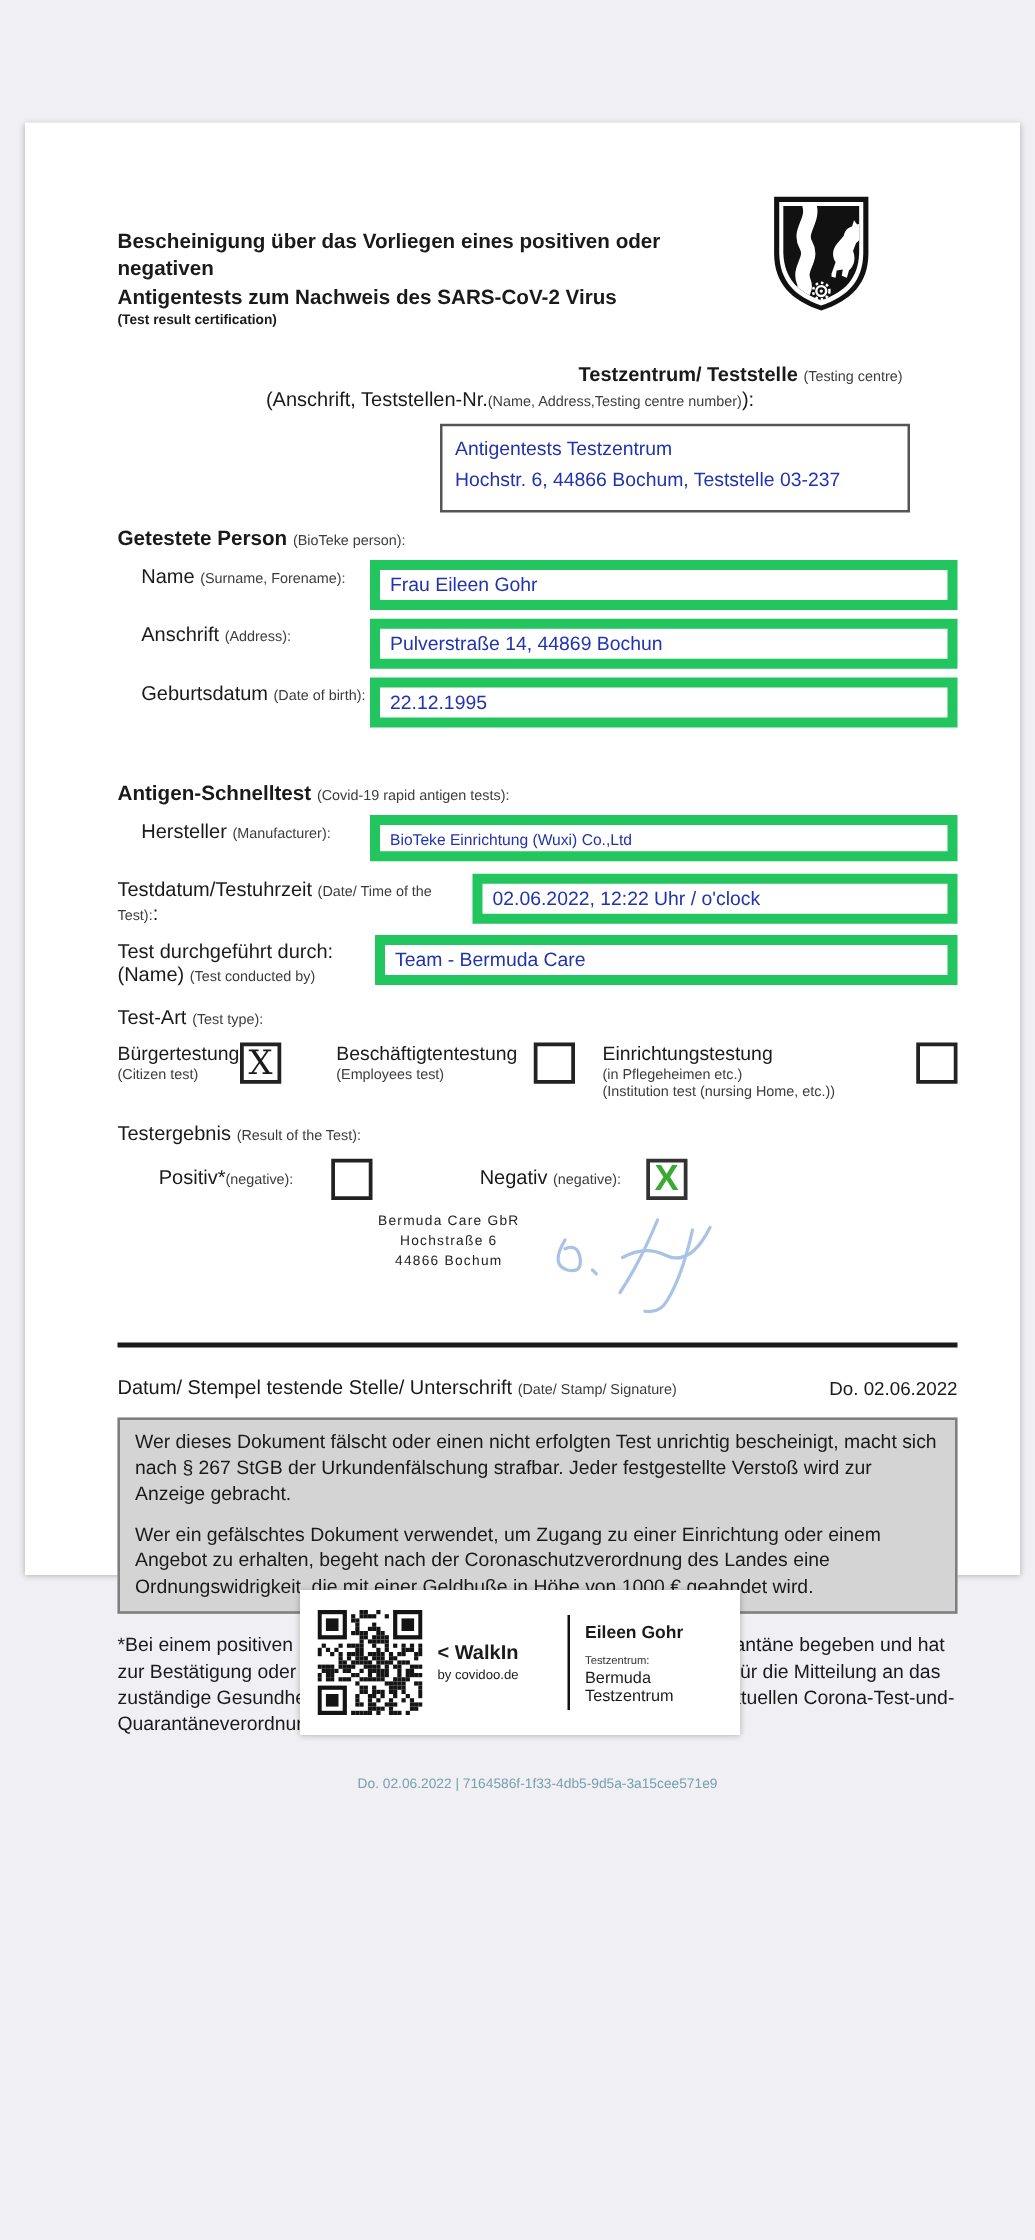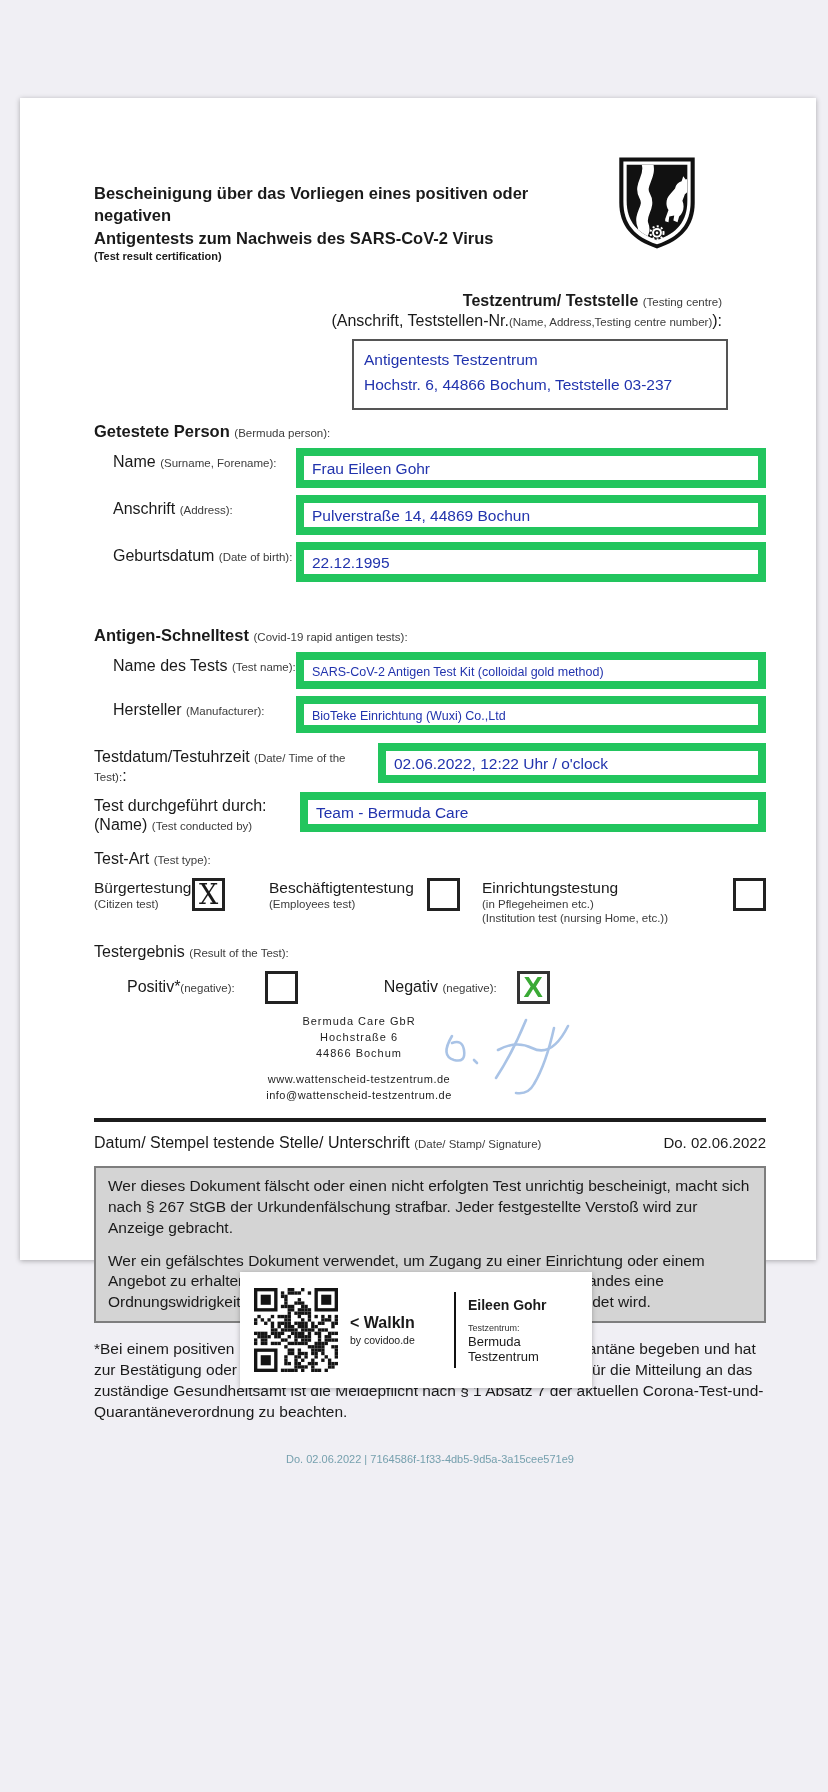--- a/index.html
+++ b/index.html
@@ -19,21 +19,21 @@
   }
   
   .title-block { margin-top:84px; width:500px; }
   .title { font-size:16.5px; font-weight:bold; line-height:1.35; }
   .title-note { font-size:11px; font-weight:bold; margin-top:1px; }
   .coat { position:absolute; top:56px; right:118px; width:82px; height:97px; }
   
   .centre-head { text-align:right; padding-right:44px; margin-top:30px; font-size:16px; }
   .centre-head .b { font-weight:bold; }
   .small { font-size:11.5px; color:#3c3c3c; }
-  .centre-sub { text-align:right; padding-right:44px; font-size:16px; margin-top:2px; }
+  .centre-sub { text-align:center; padding-right:44px; font-size:16px; margin-top:2px; }
   .centre-box {
     margin-left:258px; margin-top:9px; width:376px; min-height:66px;
     border:2px solid #555; padding:6px 10px 10px 10px;
     color:#2133ad; font-size:15.5px; line-height:1.65;
   }
   .sec-head { font-size:16.5px; margin-top:14px; }
   .sec-head .b { font-weight:bold; }
   
   .frow { display:flex; align-items:flex-start; margin-top:7px; }
   .flabel { font-size:16px; padding-top:4px; line-height:1.2; }
@@ -57,21 +57,21 @@
   .type-lbl { font-size:15.5px; line-height:1.25; }
   .type-lbl .small { display:block; }
   .result-row { display:flex; align-items:center; margin-top:10px; padding-left:33px; }
   
   .stamp-zone { position:relative; height:104px; margin-top:8px; }
   .stamp { position:absolute; left:160px; top:2px; width:210px; text-align:center;
     font-size:11px; letter-spacing:1px; color:#222; line-height:1.45; }
   .stamp .web { margin-top:10px; letter-spacing:.5px; }
   .sig { position:absolute; left:300px; top:-14px; width:240px; height:120px; }
   .rule { height:4px; background:#1c1c1c; margin-top:2px; }
-  .datum-row { display:flex; justify-content:space-between; align-items:flex-start; margin-top:12px; font-size:16px; }
+  .datum-row { display:flex; justify-content:space-between; align-items:flex-end; margin-top:24px; font-size:16px; }
   .datum-date { font-size:15px; }
   
   .warning {
     margin-top:14px; background:#d4d4d4; border:2px solid #7e7e7e;
     padding:8px 12px; font-size:15.5px; line-height:1.35;
   }
   .warning p + p { margin-top:12px; }
   .footnote { margin-top:16px; font-size:15.5px; line-height:1.35; }
   .doc-footer { margin-top:30px; text-align:center; font-size:11px; color:#76a0ae; }
   
@@ -127,21 +127,21 @@
   <div class="centre-sub">
     <span>(Anschrift, Teststellen-Nr.</span><span class="small">(Name, Address,Testing centre number)</span><span>):</span>
   </div>
   <div class="centre-box">
     <div>Antigentests Testzentrum</div>
     <div>Hochstr. 6, 44866 Bochum, Teststelle 03-237</div>
   </div>
 
   <div class="sec-head" style="margin-top:12px;">
     <span class="b">Getestete Person</span>
-    <span class="small">(Bermuda person):</span>
+    <span class="small">(BioTeke person):</span>
   </div>
 
   <div class="frow">
     <div class="flabel w183">
       <span>Name</span>
       <span class="small">(Surname, Forename):</span>
     </div>
     <div class="fbox">Frau Eileen Gohr</div>
   </div>
   <div class="frow">
@@ -157,27 +157,20 @@
       <span class="small">(Date of birth):</span>
     </div>
     <div class="fbox">22.12.1995</div>
   </div>
 
   <div class="sec-head" style="margin-top:44px;">
     <span class="b">Antigen-Schnelltest</span>
     <span class="small">(Covid-19 rapid antigen tests):</span>
   </div>
 
-  <div class="frow">
-    <div class="flabel w183">
-      <span>Name des Tests</span>
-      <span class="small">(Test name):</span>
-    </div>
-    <div class="fbox sm">SARS-CoV-2 Antigen Test Kit (colloidal gold method)</div>
-  </div>
   <div class="frow">
     <div class="flabel w183">
       <span>Hersteller</span>
       <span class="small">(Manufacturer):</span>
     </div>
     <div class="fbox sm">BioTeke Einrichtung (Wuxi) Co.,Ltd</div>
   </div>
   <div class="frow" style="margin-top:10px;">
     <div class="flabel w284">
       <span>Testdatum/Testuhrzeit</span>
@@ -239,24 +232,20 @@
     <span class="cb" style="margin-left:20px; border-color:#333;">
         <span class="mark green">X</span>
       </span>
   </div>
 
   <div class="stamp-zone">
     <div class="stamp">
       <div>Bermuda Care GbR</div>
       <div>Hochstraße 6</div>
       <div>44866 Bochum</div>
-      <div class="web">
-        <div>www.wattenscheid-testzentrum.de</div>
-        <div>info@wattenscheid-testzentrum.de</div>
-      </div>
     </div>
     <svg class="sig" viewBox="0 0 240 120">
       <g stroke="#a9c3e6" stroke-width="2.6" fill="none" stroke-linecap="round">
         <path d="M58,38 q-12,20 2,24 q12,3 10,-10 q-2,-11 -12,-7"></path>
         <path d="M80,62 l3,3"></path>
         <path d="M132,22 q-14,34 -30,58"></path>
         <path d="M104,52 q18,-10 34,-2 q20,10 36,-22"></path>
         <path d="M160,30 q-8,36 -20,56 q-6,11 -18,9"></path>
       </g>
     </svg>

